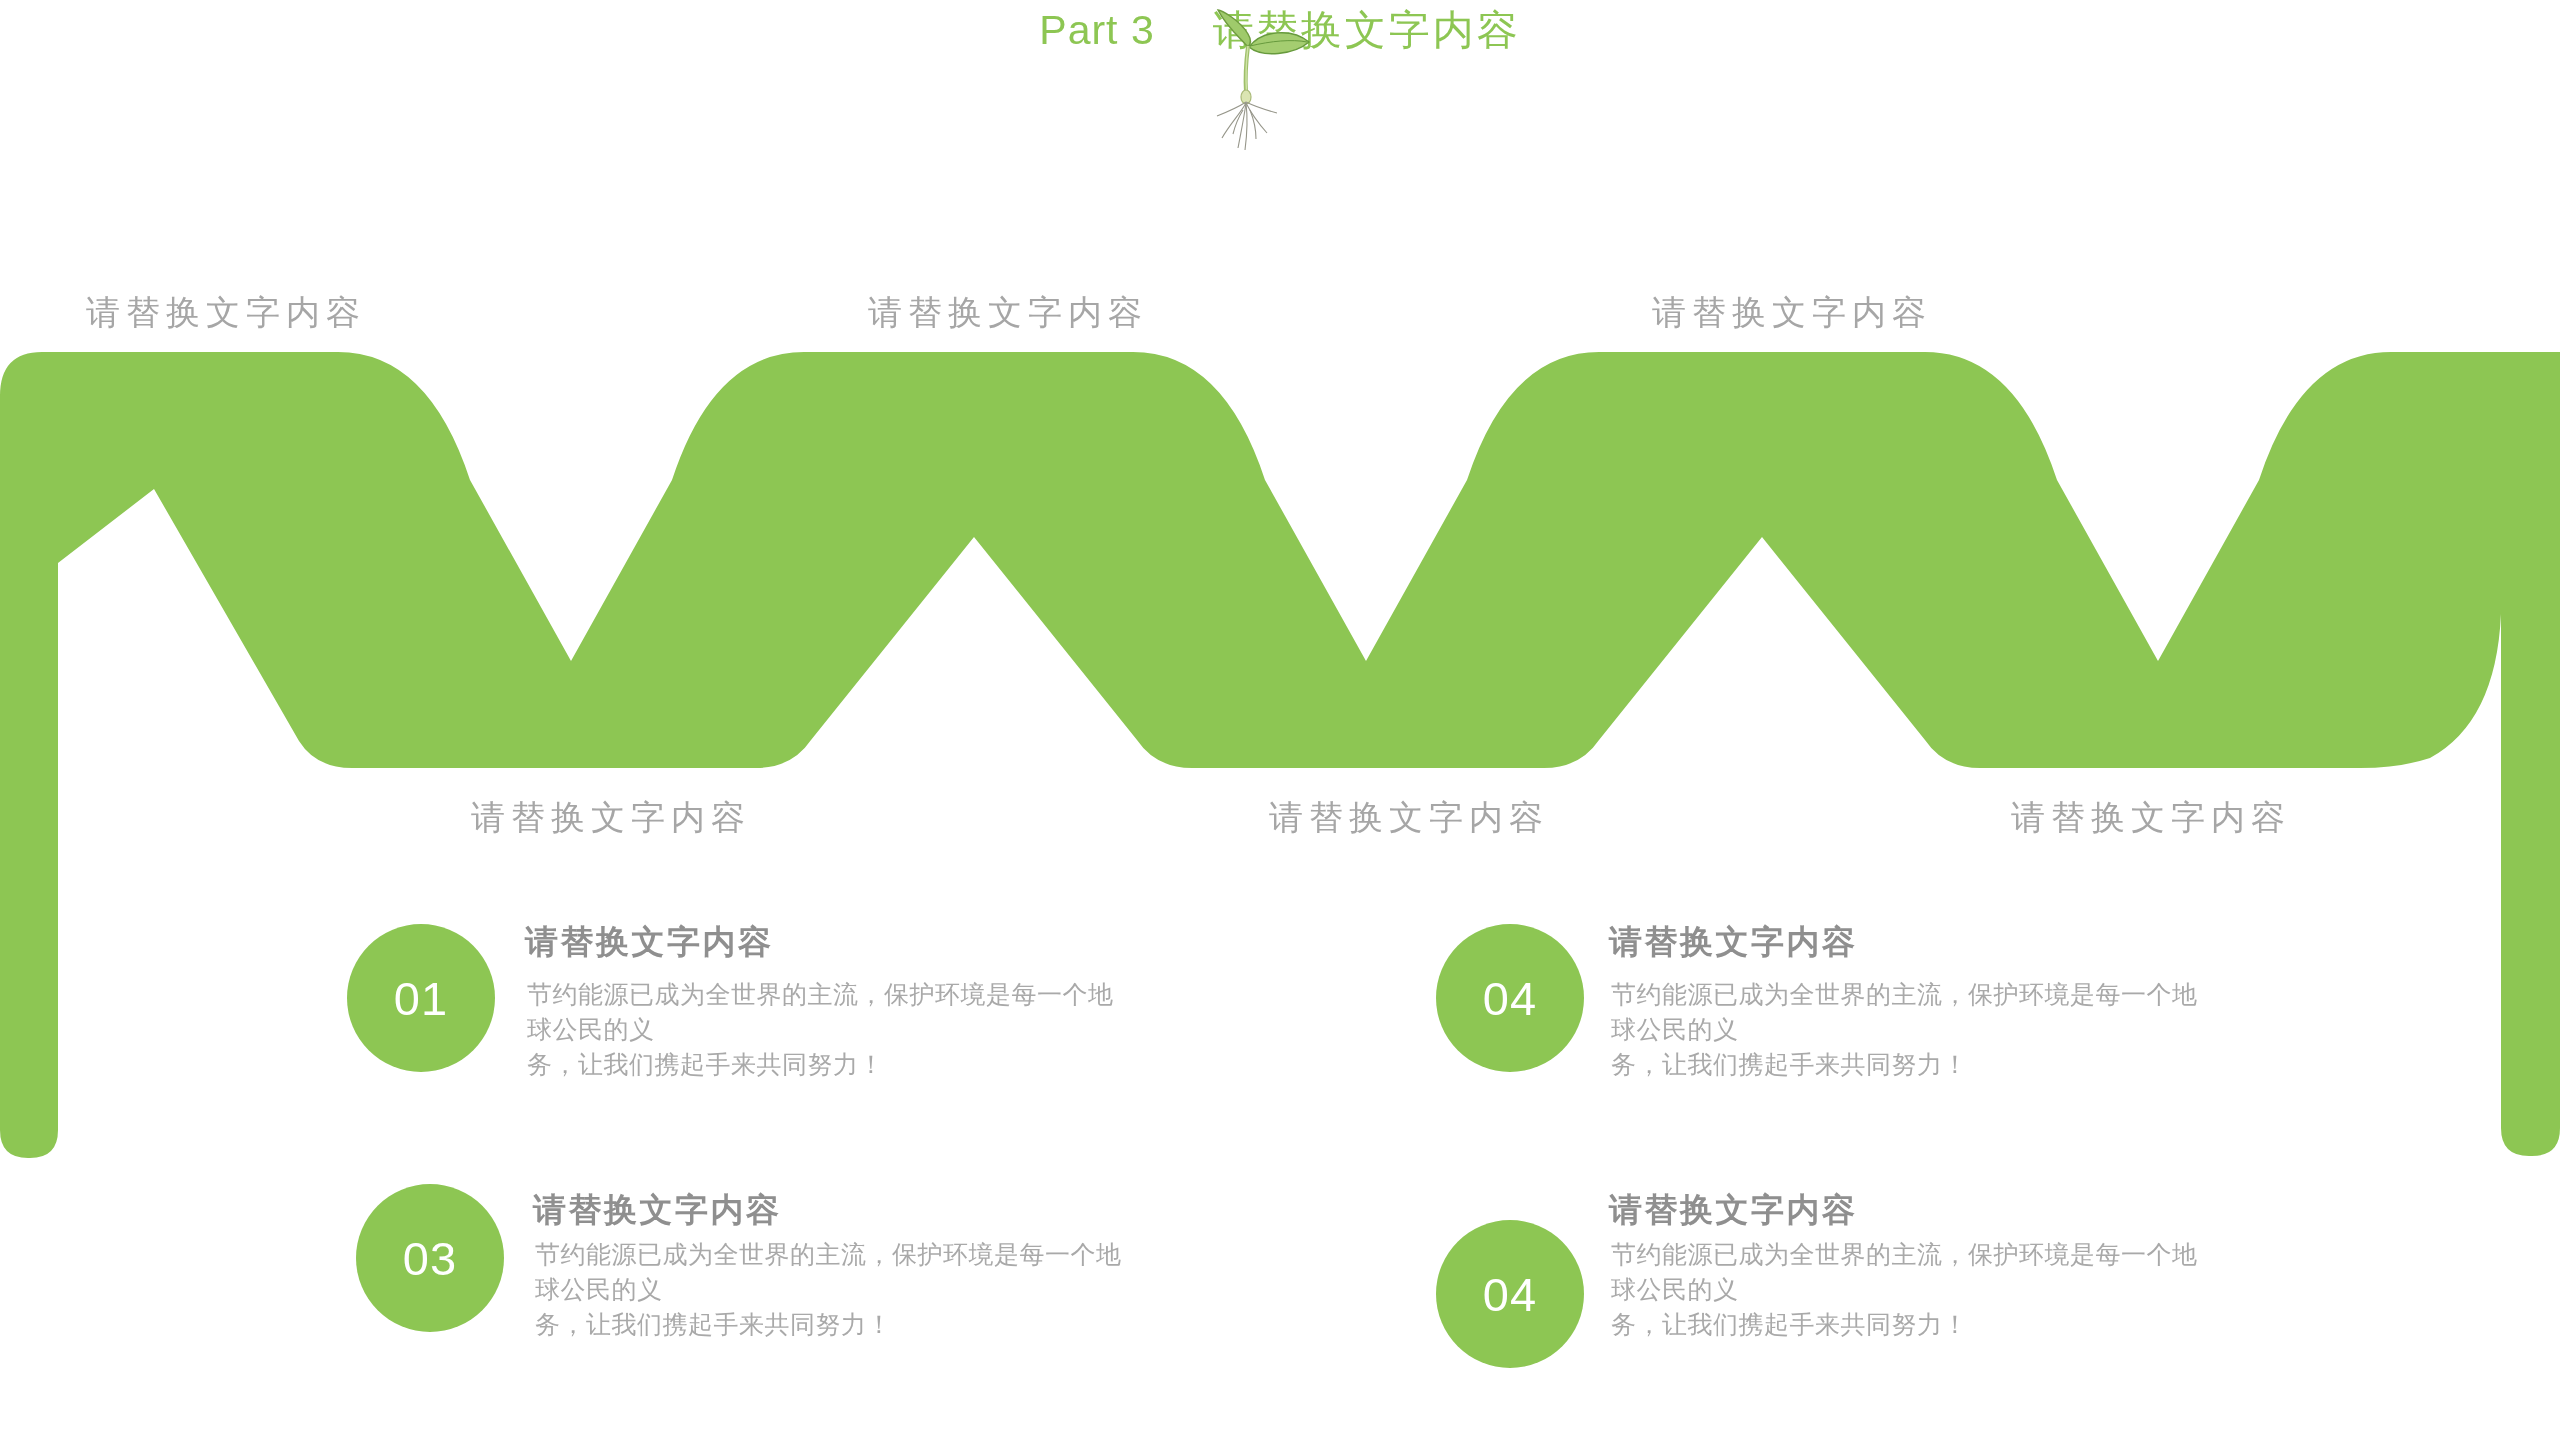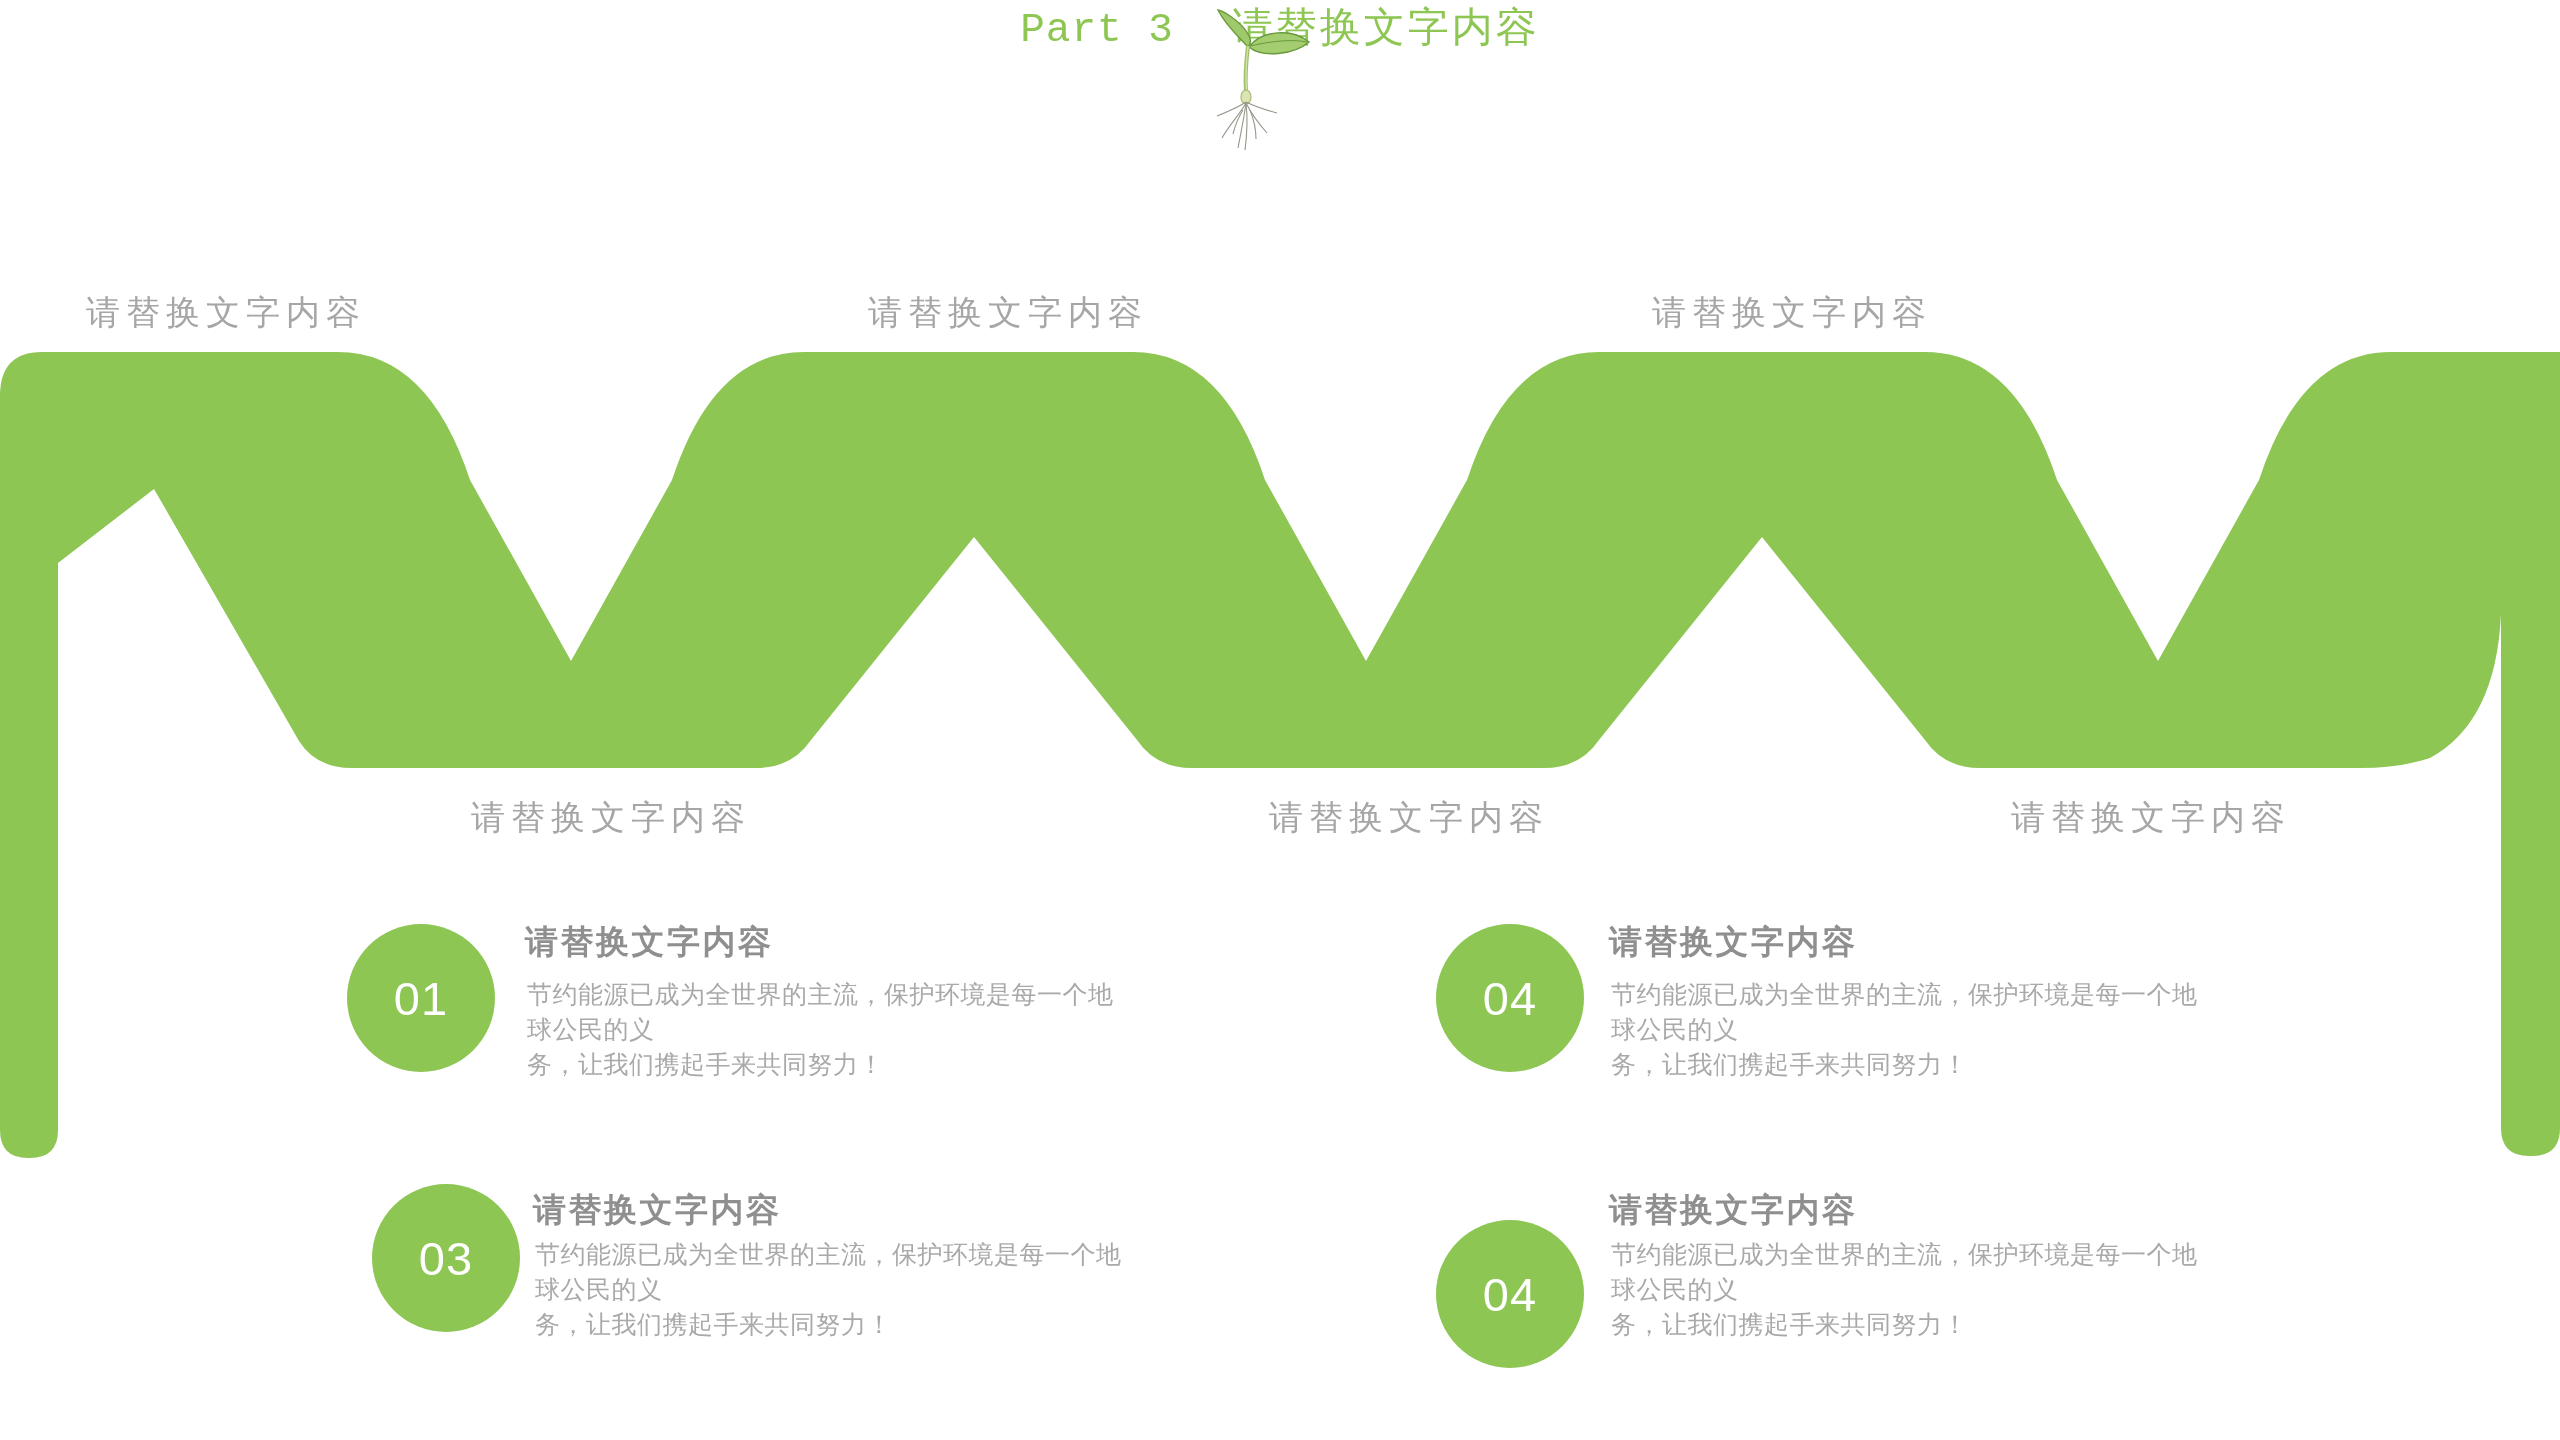--- a/index.html
+++ b/index.html
@@ -20,21 +20,21 @@
   .ribbon-svg{position:absolute;left:0;top:0;width:2560px;height:1440px;z-index:1;}
 
   
   .title-row{
     position:absolute;left:0;top:6px;width:2560px;
     display:flex;justify-content:center;align-items:flex-start;gap:58px;
     z-index:5;
   }
   .title-part{
     font-size:41px;line-height:48px;color:var(--green);
-    letter-spacing:1px;font-weight:400;font-family:Liberation Mono, monospace;
+    letter-spacing:1px;font-weight:400;
   }
   .title-cn{letter-spacing:3px;}
   .seedling{position:absolute;left:1196px;top:2px;width:120px;height:150px;z-index:6;}
 
   
   .wave-label{
     position:absolute;
     font-size:34px;line-height:40px;color:var(--label-gray);
     letter-spacing:6px;white-space:nowrap;
     transform:translateX(-50%);
@@ -56,21 +56,21 @@
   .item-heading{
     position:absolute;font-size:33px;line-height:40px;font-weight:700;
     color:var(--heading-gray);letter-spacing:2.5px;white-space:nowrap;z-index:3;
   }
   .item-body{
     position:absolute;width:600px;font-size:25px;line-height:35px;
     color:var(--body-gray);letter-spacing:0.5px;z-index:3;
   }
   .c1{left:347px;top:924px;}  .h1{left:525px;top:922px;}  .b1{left:527px;top:977px;}
   .c2{left:1436px;top:924px;} .h2{left:1609px;top:922px;} .b2{left:1611px;top:977px;}
-  .c3{left:372px;top:1184px;} .h3{left:533px;top:1190px;} .b3{left:535px;top:1237px;}
+  .c3{left:356px;top:1184px;} .h3{left:533px;top:1190px;} .b3{left:535px;top:1237px;}
   .c4{left:1436px;top:1220px;}.h4{left:1609px;top:1190px;}.b4{left:1611px;top:1237px;}
 </style>
 </head>
 <body>
 
 <svg class="ribbon-svg" viewBox="0 0 2560 1440" preserveAspectRatio="none" aria-hidden="true">
   <path fill="#8dc653" d="
     M0 396
     Q0 352 42 352
     L338 352 Q428 352 470 480

